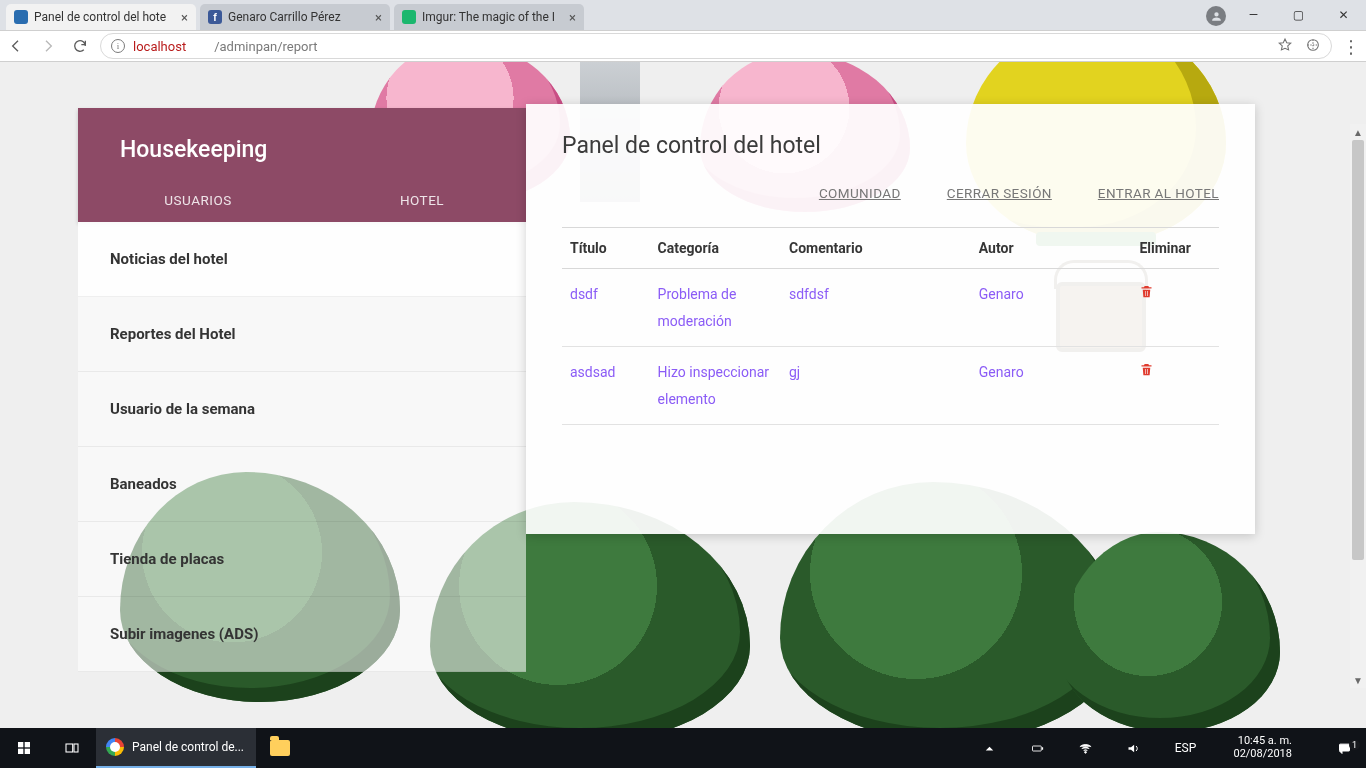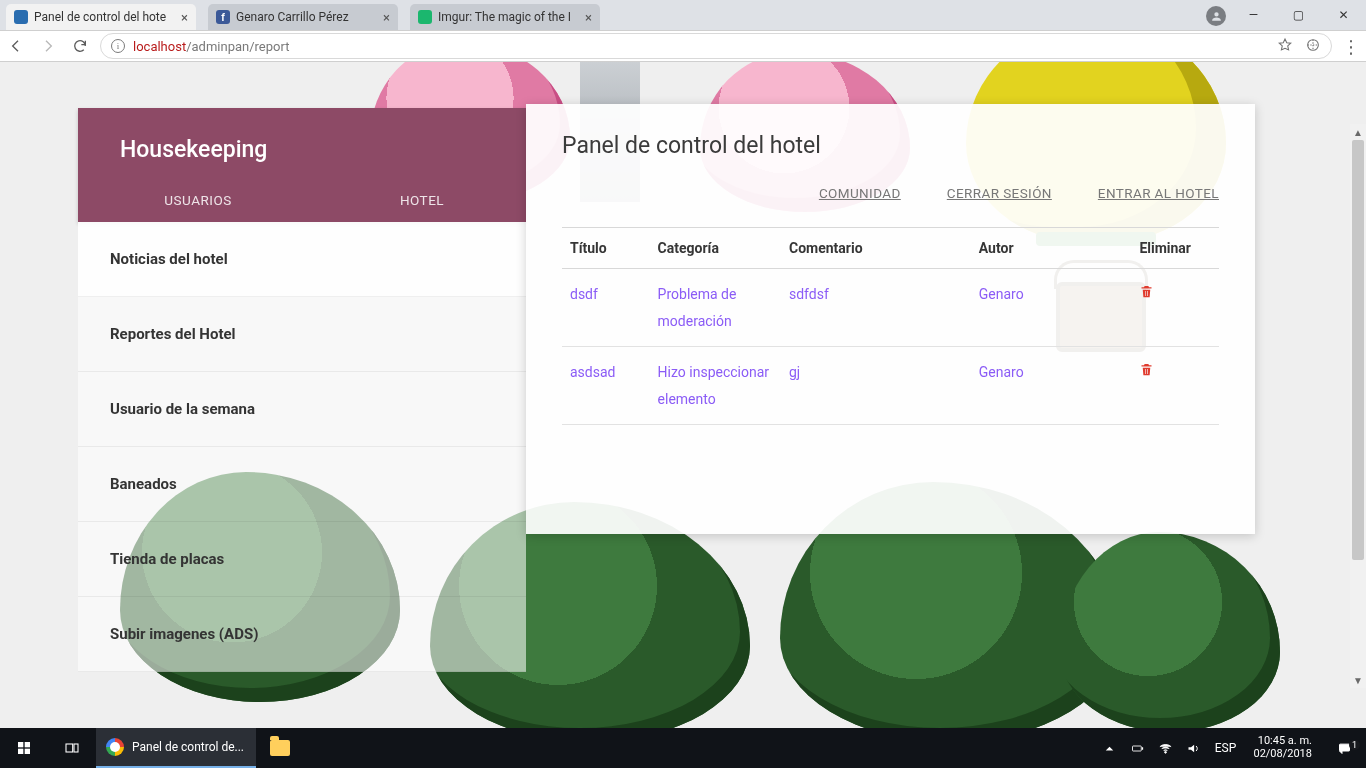--- a/index.html
+++ b/index.html
@@ -1,38 +1,38 @@
 <!DOCTYPE html>
 <html><head>
 <meta charset="utf-8">
 <style>
 * { margin: 0; padding: 0; box-sizing: border-box; font-family: "Segoe UI", Roboto, Arial, sans-serif; }
 html, body { width: 1366px; height: 768px; overflow: hidden; background: #fff; }
 
 .browser-chrome { background: #dee1e6; height: 62px; }
 .tab-row { display: flex; align-items: flex-end; height: 30px; padding-left: 6px; }
-.tab { background: #f2f2f2; border-top-left-radius: 5px; border-top-right-radius: 5px; height: 26px; width: 190px; display: flex; align-items: center; padding: 0 8px; font-size: 12px; color: #333; position: relative; margin-right: 12px; }
+.tab { background: #f2f2f2; border-top-left-radius: 5px; border-top-right-radius: 5px; height: 26px; width: 190px; display: flex; align-items: center; padding: 0 8px; font-size: 12px; color: #333; position: relative; margin-right: 4px; }
 .tab.inactive { background: #c7cbd1; }
 .tab .favicon { width: 14px; height: 14px; border-radius: 3px; margin-right: 6px; flex: none; display:flex; align-items:center; justify-content:center;}
 .tab .tab-title { flex: 1; white-space: nowrap; overflow: hidden; text-overflow: clip; }
 .tab .tab-close { color: #555; font-size: 13px; margin-left: 4px; }
 .tab-new { width: 26px; height: 22px; display:flex; align-items:center; justify-content:center; color:#555; font-size:18px; margin-left:4px;}
 .win-controls { position: absolute; right: 0; top: 0; height: 30px; display: flex; }
 .win-btn { width: 45px; display: flex; align-items: center; justify-content: center; color: #333; font-size: 12px; }
 .user-chip { position:absolute; right:140px; top:6px; width:20px; height:20px; border-radius:50%; background:#7a7d82; display:flex; align-items:center; justify-content:center; }
 .user-chip svg{width:13px;height:13px;fill:#dee1e6;}
 
 .addr-row { display: flex; align-items: center; height: 32px; background: #fff; border-top: 1px solid #cfcfcf; border-bottom: 1px solid #cfcfcf; }
 .nav-btn { width: 32px; height: 32px; display: flex; align-items: center; justify-content: center; color: #5c5c5c; }
 .nav-btn.dis { color: #b8b8b8; }
 .nav-btn svg{width:16px;height:16px;}
 .addr-bar { flex: 1; height: 26px; margin: 0 4px; border: 1px solid #d9d9d9; border-radius: 14px; display: flex; align-items: center; padding: 0 10px; font-size: 13px; color: #202124; }
 .addr-i { width:14px; height:14px; border:1px solid #7a7a7a; border-radius:50%; display:flex; align-items:center; justify-content:center; font-size:9px; color:#7a7a7a; margin-right:8px; font-family:serif;}
 .addr-bar .host { color: #b91c1c; }
-.addr-bar .path { color: #7a7a7a; }
+.addr-bar .path { color: #7a7a7a; padding-left: 28px; }
 .addr-right { margin-left:auto; display:flex; gap:12px; color:#717171; }
 .addr-right svg{width:16px;height:16px;}
 .menu-dots { width: 30px; display:flex; align-items:center; justify-content:center; color:#5c5c5c; font-size:18px;}
 
 .viewport { position: relative; width: 1366px; height: 666px; background: #efefef; overflow:hidden; }
 
 
 .bg-layer { position:absolute; inset:0; }
 .bush { position:absolute; border-radius: 45% 55% 50% 50% / 60% 60% 40% 40%; }
 .bush.pink { background: radial-gradient(circle at 40% 35%, #f7b6ce 0 40%, #e07aa4 40% 100%); box-shadow: inset -10px -14px 0 #c94e85; }
@@ -72,21 +72,21 @@
 .scroll-arr.dn{bottom:0;}
 
 .taskbar { position: fixed; left:0; right:0; bottom:0; height: 40px; background: #101318; display:flex; align-items:center; color:#fff; font-size:12px; }
 .tb-btn { height:40px; width:48px; display:flex; align-items:center; justify-content:center; color:#e6e6e6; }
 .tb-btn svg{width:16px;height:16px;}
 .tb-app { height:40px; display:flex; align-items:center; padding:0 10px; gap:8px; background:#2b2f36; border-bottom:2px solid #76b0e8; min-width:160px;}
 .tb-app-icon{width:18px;height:18px;border-radius:50%;background:conic-gradient(#ea4335 0 25%,#fbbc05 0 50%,#34a853 0 75%,#4285f4 0 100%);position:relative;}
 .tb-app-icon::after{content:"";position:absolute;inset:4px;border-radius:50%;background:#fff;}
 .tb-folder{width:20px;height:16px;background:#ffcf5c;border-radius:2px;position:relative;}
 .tb-folder::before{content:"";position:absolute;left:0;top:-4px;width:9px;height:4px;background:#ffcf5c;border-radius:2px 2px 0 0;}
-.tb-right { margin-left:auto; display:flex; align-items:center; height:40px; }
+.tb-right { margin-left:auto; display:flex; align-items:center; height:40px;gap:20px; }
 .tb-right .ic { width:28px; display:flex; align-items:center; justify-content:center; }
 .tb-right svg{width:15px;height:15px;fill:#fff;}
 .tb-clock { text-align:right; padding: 0 10px; line-height:1.15; font-size:11px;}
 .tb-notif { width:44px; display:flex; align-items:center; justify-content:center; position:relative;}
 .tb-notif .badge{position:absolute; right:6px; bottom:6px; background:#17191d; color:#fff; font-size:9px; border-radius:8px; padding:0 3px;}
 </style>
 </head>
 <body>
 
 <div class="browser-chrome">

